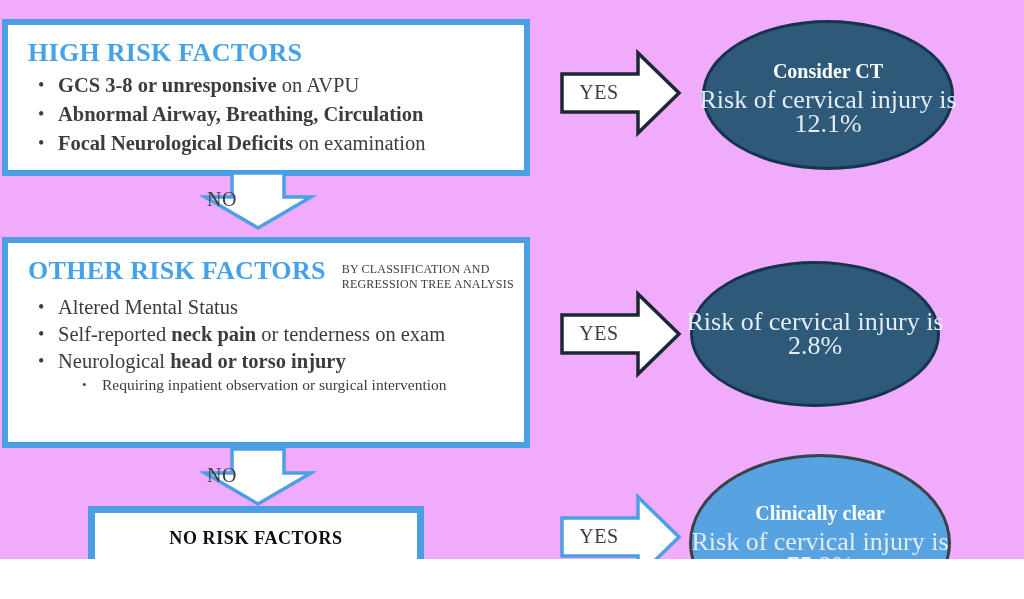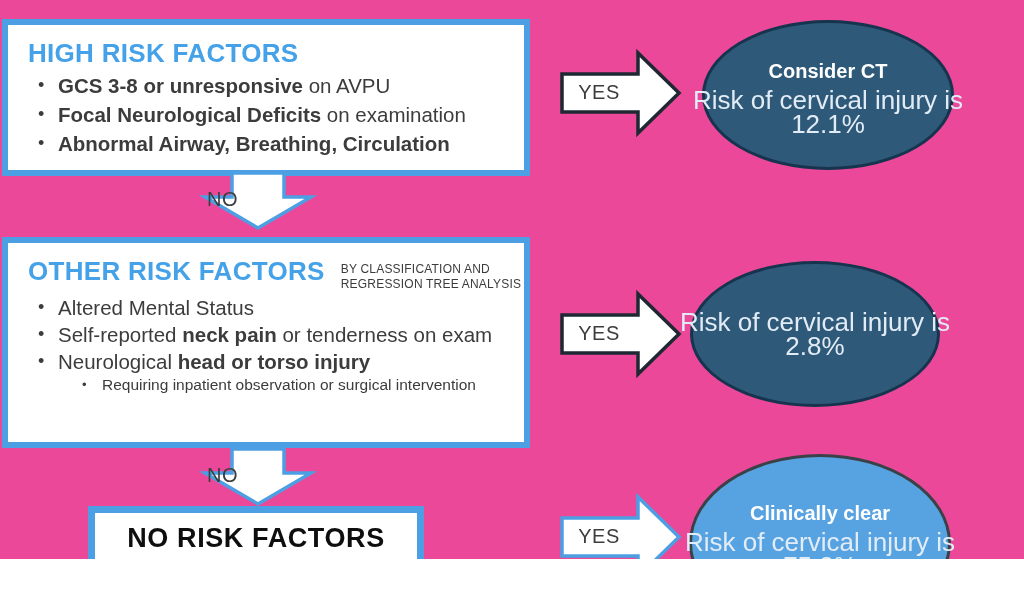--- a/index.html
+++ b/index.html
@@ -1,18 +1,18 @@
 <!DOCTYPE html>
 <html><head>
 <meta charset="utf-8">
 <style>
   html,body { margin:0; padding:0; background:#ffffff; }
   .stage {
     position:relative; width:1024px; height:559px; overflow:hidden;
-    background:#ec4899; font-family:Liberation Sans, sans-serif;
+    background:#f0abfc; font-family:Liberation Serif, serif;
     -webkit-font-smoothing:antialiased;
   }
 
   
   .riskbox { position:absolute; background:#fff; border:6px solid #4D9FE4; box-sizing:border-box; }
   .box1 { left:2px; top:19px; width:528px; height:157px; }
   .box2 { left:2px; top:237px; width:528px; height:211px; }
 
   .boxtitle {
     color:#45A2E9; font-size:26px; font-weight:bold; letter-spacing:0.3px;
@@ -43,21 +43,21 @@
     font-size:20px; color:#3d3d3d; letter-spacing:0.5px;
   }
   .na1 { left:199px; top:171px; }
   .na2 { left:199px; top:447px; }
 
   
   .norisk {
     position:absolute; left:88px; top:506px; width:336px; height:64px;
     border:7px solid #4D9FE4; box-sizing:border-box; background:#fff;
     display:flex; align-items:center; justify-content:center;
-    font-size:27px; font-weight:bold; color:#0e0e0e; letter-spacing:0.6px;
+    font-size:18px; font-weight:bold; color:#0e0e0e; letter-spacing:0.6px;
   }
 
   
   .yesarrow { position:absolute; width:122px; height:92px; }
   .yesarrow svg { display:block; }
   .yeslabel {
     position:absolute; left:0; top:34px; width:78px; text-align:center;
     font-size:20px; color:#3d3d3d; letter-spacing:0.5px;
   }
   .ya1 { left:560px; top:47px; }
@@ -82,22 +82,22 @@
 </style>
 </head>
 <body>
 
 <div class="stage">
 
   <section class="riskbox box1">
     <h2 class="boxtitle">HIGH RISK FACTORS</h2>
     <ul class="blist">
       <li class="main"><span class="seg-strong">GCS 3-8 or unresponsive</span><span class="seg"> on AVPU</span></li>
+      <li class="main"><span class="seg-strong">Abnormal Airway, Breathing, Circulation</span><span class="seg"></span></li>
       <li class="main"><span class="seg-strong">Focal Neurological Deficits</span><span class="seg"> on examination</span></li>
-      <li class="main"><span class="seg-strong">Abnormal Airway, Breathing, Circulation</span><span class="seg"></span></li>
     </ul>
   </section>
 
   <div class="noarrow na1">
     <svg width="118" height="62" viewBox="0 0 118 62">
       <polygon class="arrow-blue" points="33,2 85,2 85,26 112,26 59,57 6,26 33,26"></polygon>
     </svg>
     <span class="nolabel">NO</span>
   </div>
 

